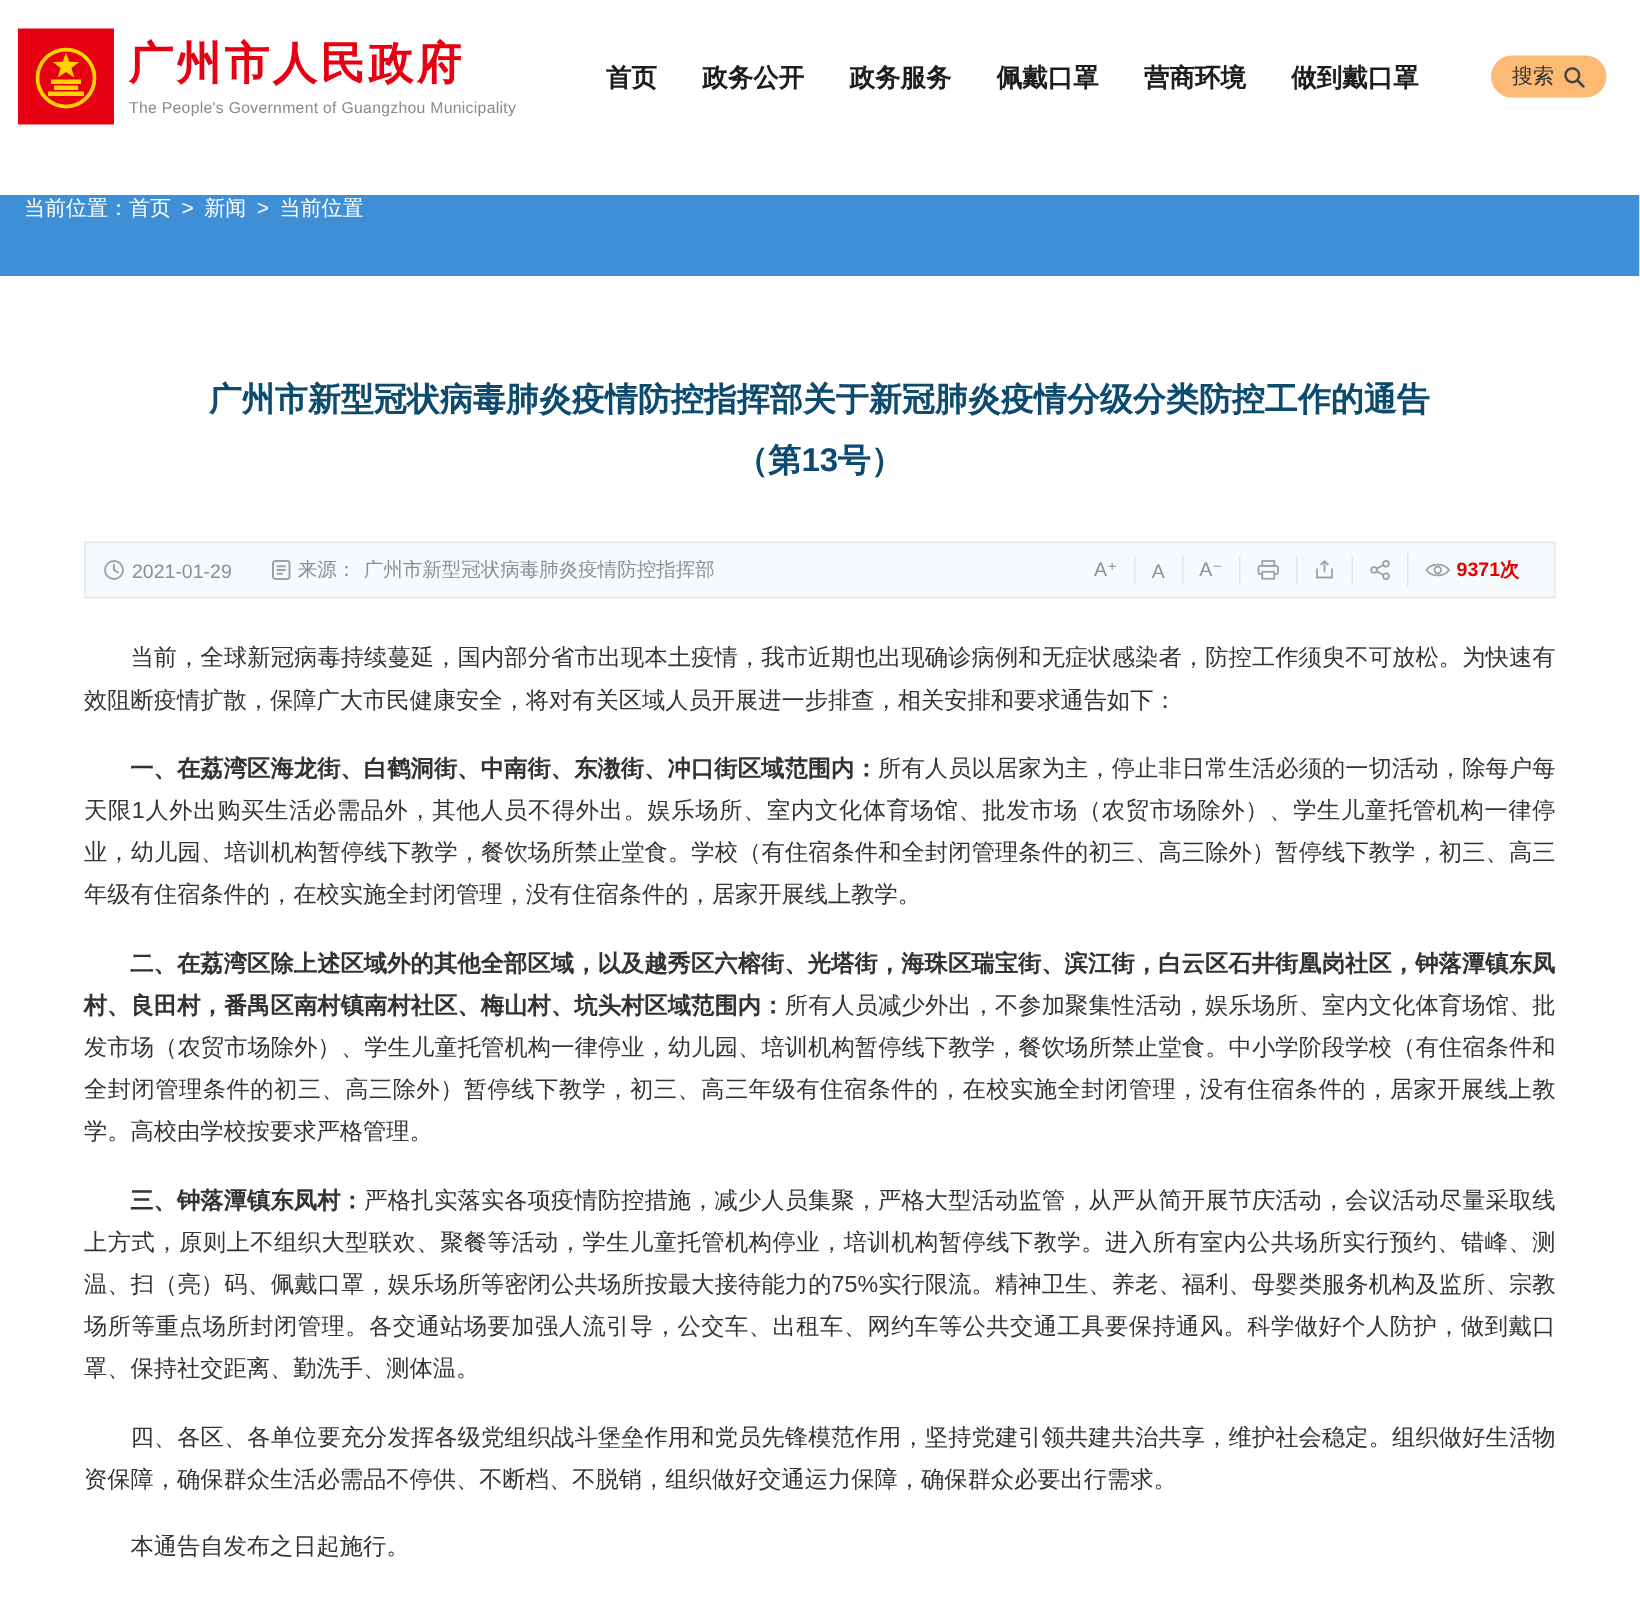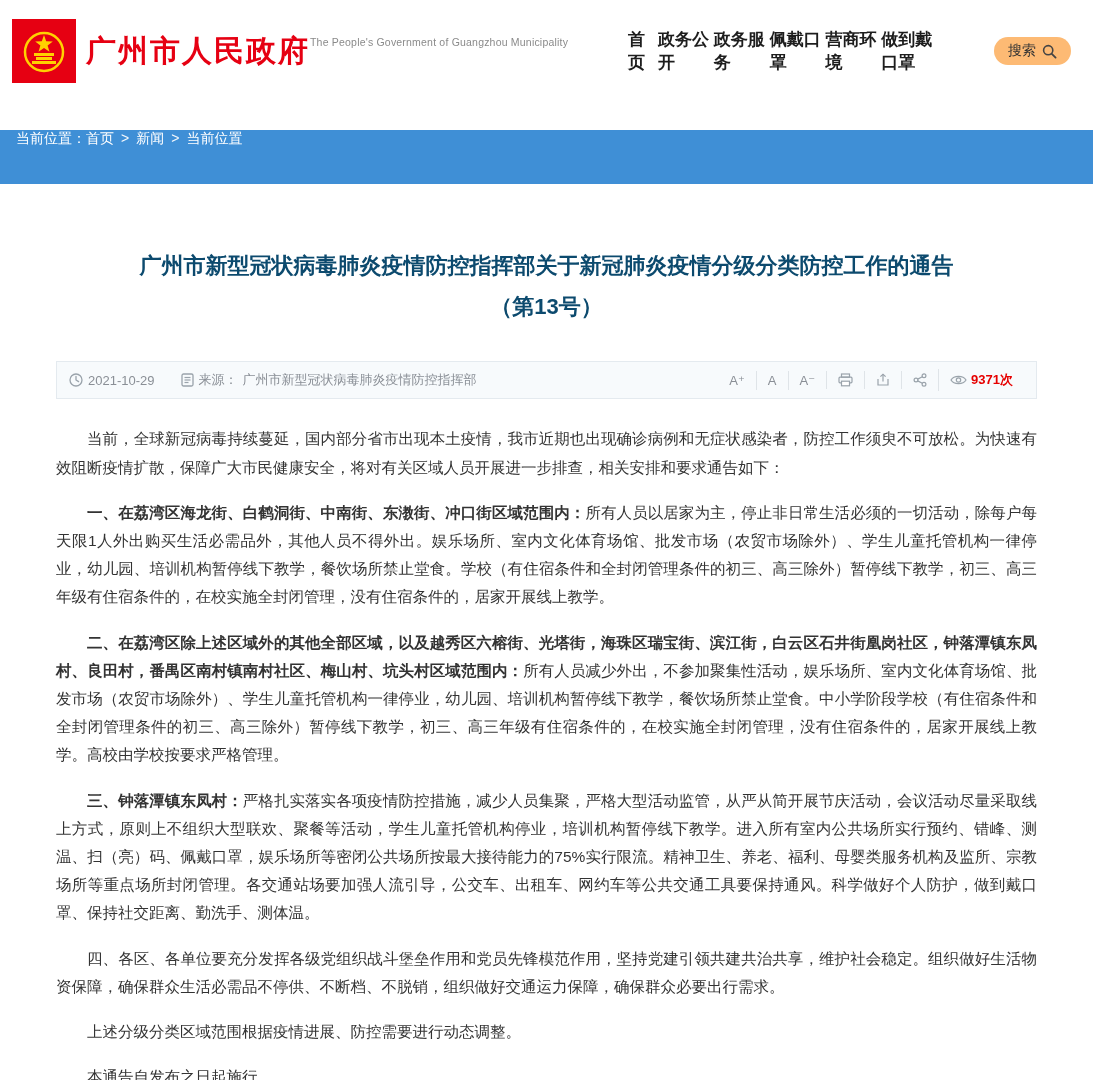--- a/index.html
+++ b/index.html
@@ -14,21 +14,21 @@
   
   .site-header {
     height:102px; display:flex; align-items:center;
     padding:0 22px 0 12px; background:#fff;
   }
   .logo-block { display:flex; align-items:center; gap:10px; }
   .emblem {
     width:64px; height:64px; background:#e60012;
     display:flex; align-items:center; justify-content:center; flex:0 0 auto;
   }
-  .site-title-wrap { display:flex; flex-direction:row; }
+  .site-title-wrap { display:flex; flex-direction:column; }
   .site-title { color:#e60012; font-size:30px; font-weight:bold; letter-spacing:2px; line-height:1.25; }
   .site-subtitle { color:#8a8a8a; font-size:10.5px; margin-top:4px; letter-spacing:.2px; }
 
   .main-nav {
     flex:1; display:flex; justify-content:space-between;
     margin:0 46px 0 58px; max-width:600px;
   }
   .main-nav a { font-size:17px; font-weight:600; color:#1d1d1d; padding:6px 2px; }
 
   .search-box {
@@ -138,21 +138,21 @@
 
   <div class="meta-bar">
     <div class="meta-left">
       <span class="meta-item">
         <span>
           <svg class="icon" width="14" height="14" viewBox="0 0 14 14">
             <circle cx="7" cy="7" r="6" fill="none" stroke="#9aa3ab" stroke-width="1.3"></circle>
             <polyline points="7,3.5 7,7 9.6,8.6" fill="none" stroke="#9aa3ab" stroke-width="1.3" stroke-linecap="round"></polyline>
           </svg>
         </span>
-        <span>2021-10-29</span>
+        <span>2021-01-29</span>
       </span>
       <span class="meta-item">
         <span>
           <svg class="icon" width="13" height="14" viewBox="0 0 13 14">
             <rect x="1" y="1" width="11" height="12" rx="1.5" fill="none" stroke="#9aa3ab" stroke-width="1.3"></rect>
             <line x1="3.5" y1="4.5" x2="9.5" y2="4.5" stroke="#9aa3ab" stroke-width="1.2"></line>
             <line x1="3.5" y1="7" x2="9.5" y2="7" stroke="#9aa3ab" stroke-width="1.2"></line>
             <line x1="3.5" y1="9.5" x2="7.5" y2="9.5" stroke="#9aa3ab" stroke-width="1.2"></line>
           </svg>
         </span>
@@ -216,23 +216,20 @@
     <p>
       <span class="lead">二、在荔湾区除上述区域外的其他全部区域，以及越秀区六榕街、光塔街，海珠区瑞宝街、滨江街，白云区石井街凰岗社区，钟落潭镇东凤村、良田村，番禺区南村镇南村社区、梅山村、坑头村区域范围内：</span><span>所有人员减少外出，不参加聚集性活动，娱乐场所、室内文化体育场馆、批发市场（农贸市场除外）、学生儿童托管机构一律停业，幼儿园、培训机构暂停线下教学，餐饮场所禁止堂食。中小学阶段学校（有住宿条件和全封闭管理条件的初三、高三除外）暂停线下教学，初三、高三年级有住宿条件的，在校实施全封闭管理，没有住宿条件的，居家开展线上教学。高校由学校按要求严格管理。</span>
     </p>
     <p>
       <span class="lead">三、钟落潭镇东凤村：</span><span>严格扎实落实各项疫情防控措施，减少人员集聚，严格大型活动监管，从严从简开展节庆活动，会议活动尽量采取线上方式，原则上不组织大型联欢、聚餐等活动，学生儿童托管机构停业，培训机构暂停线下教学。进入所有室内公共场所实行预约、错峰、测温、扫（亮）码、佩戴口罩，娱乐场所等密闭公共场所按最大接待能力的75%实行限流。精神卫生、养老、福利、母婴类服务机构及监所、宗教场所等重点场所封闭管理。各交通站场要加强人流引导，公交车、出租车、网约车等公共交通工具要保持通风。科学做好个人防护，做到戴口罩、保持社交距离、勤洗手、测体温。</span>
     </p>
     <p>
       <span class="lead"></span><span>四、各区、各单位要充分发挥各级党组织战斗堡垒作用和党员先锋模范作用，坚持党建引领共建共治共享，维护社会稳定。组织做好生活物资保障，确保群众生活必需品不停供、不断档、不脱销，组织做好交通运力保障，确保群众必要出行需求。</span>
     </p>
     <p>
-      <span class="lead"></span><span>上述分级分类区域范围根据疫情进展、防控需要进行动态调整。</span>
-    </p>
-    <p>
       <span class="lead"></span><span>本通告自发布之日起施行。</span>
     </p>
   </div>
 
   <div class="signature">
     <div class="signature-inner">
       <div>广州市新型冠状病毒肺炎</div>
 
     </div>
   </div>

